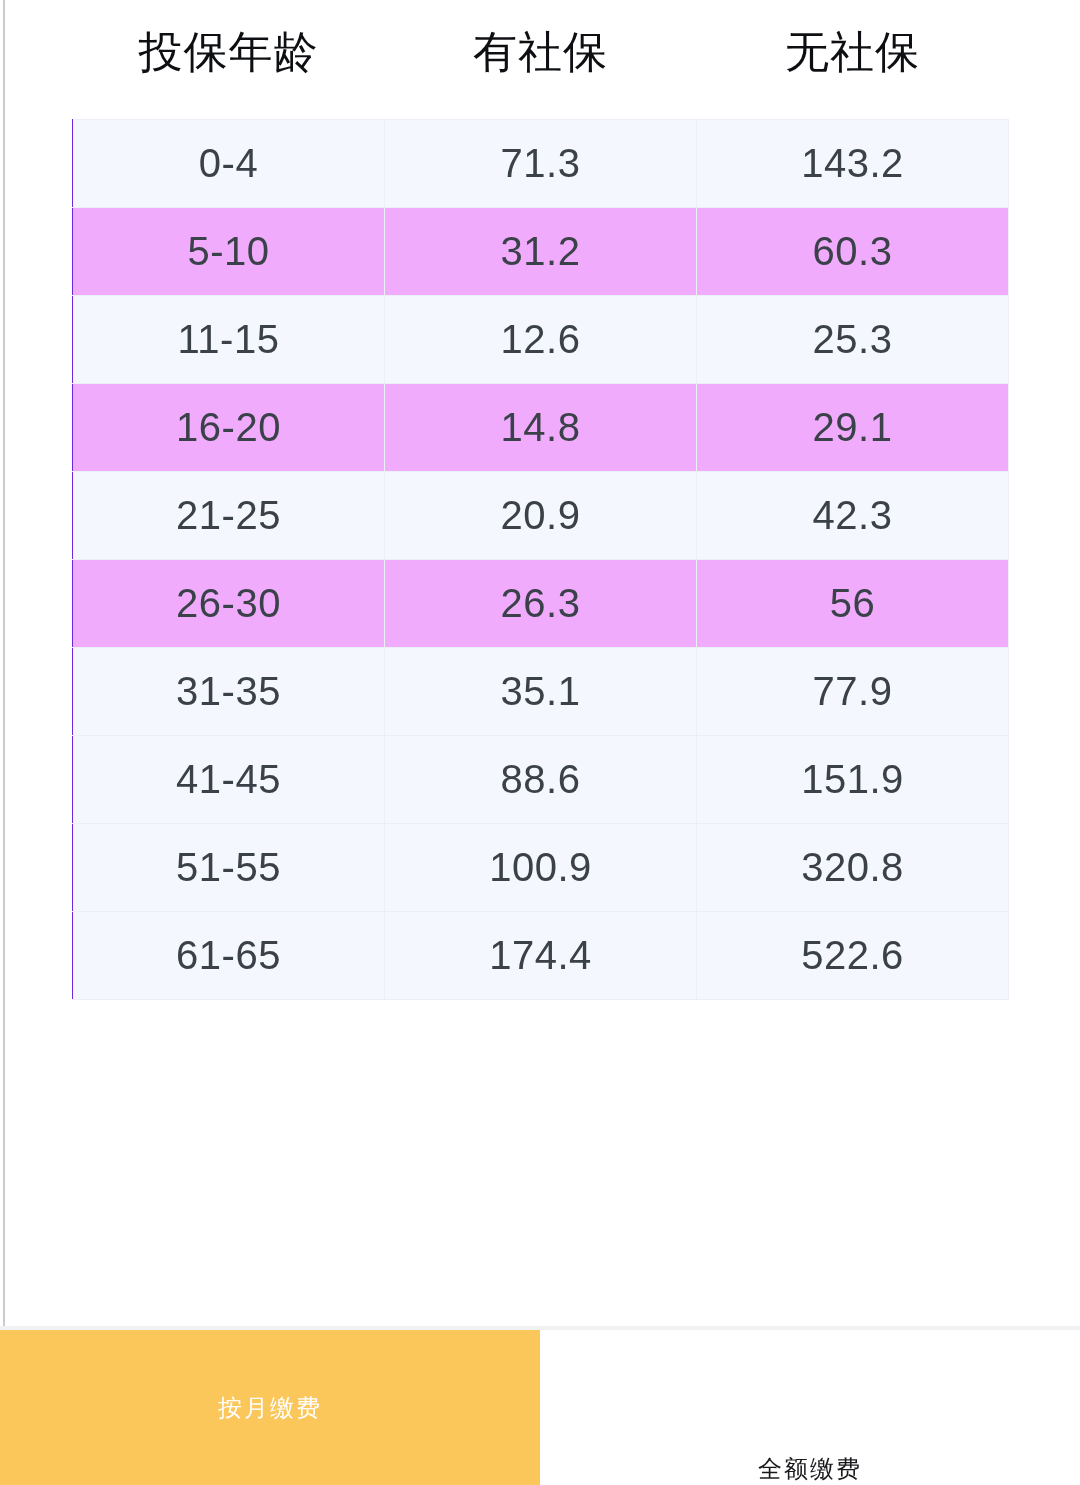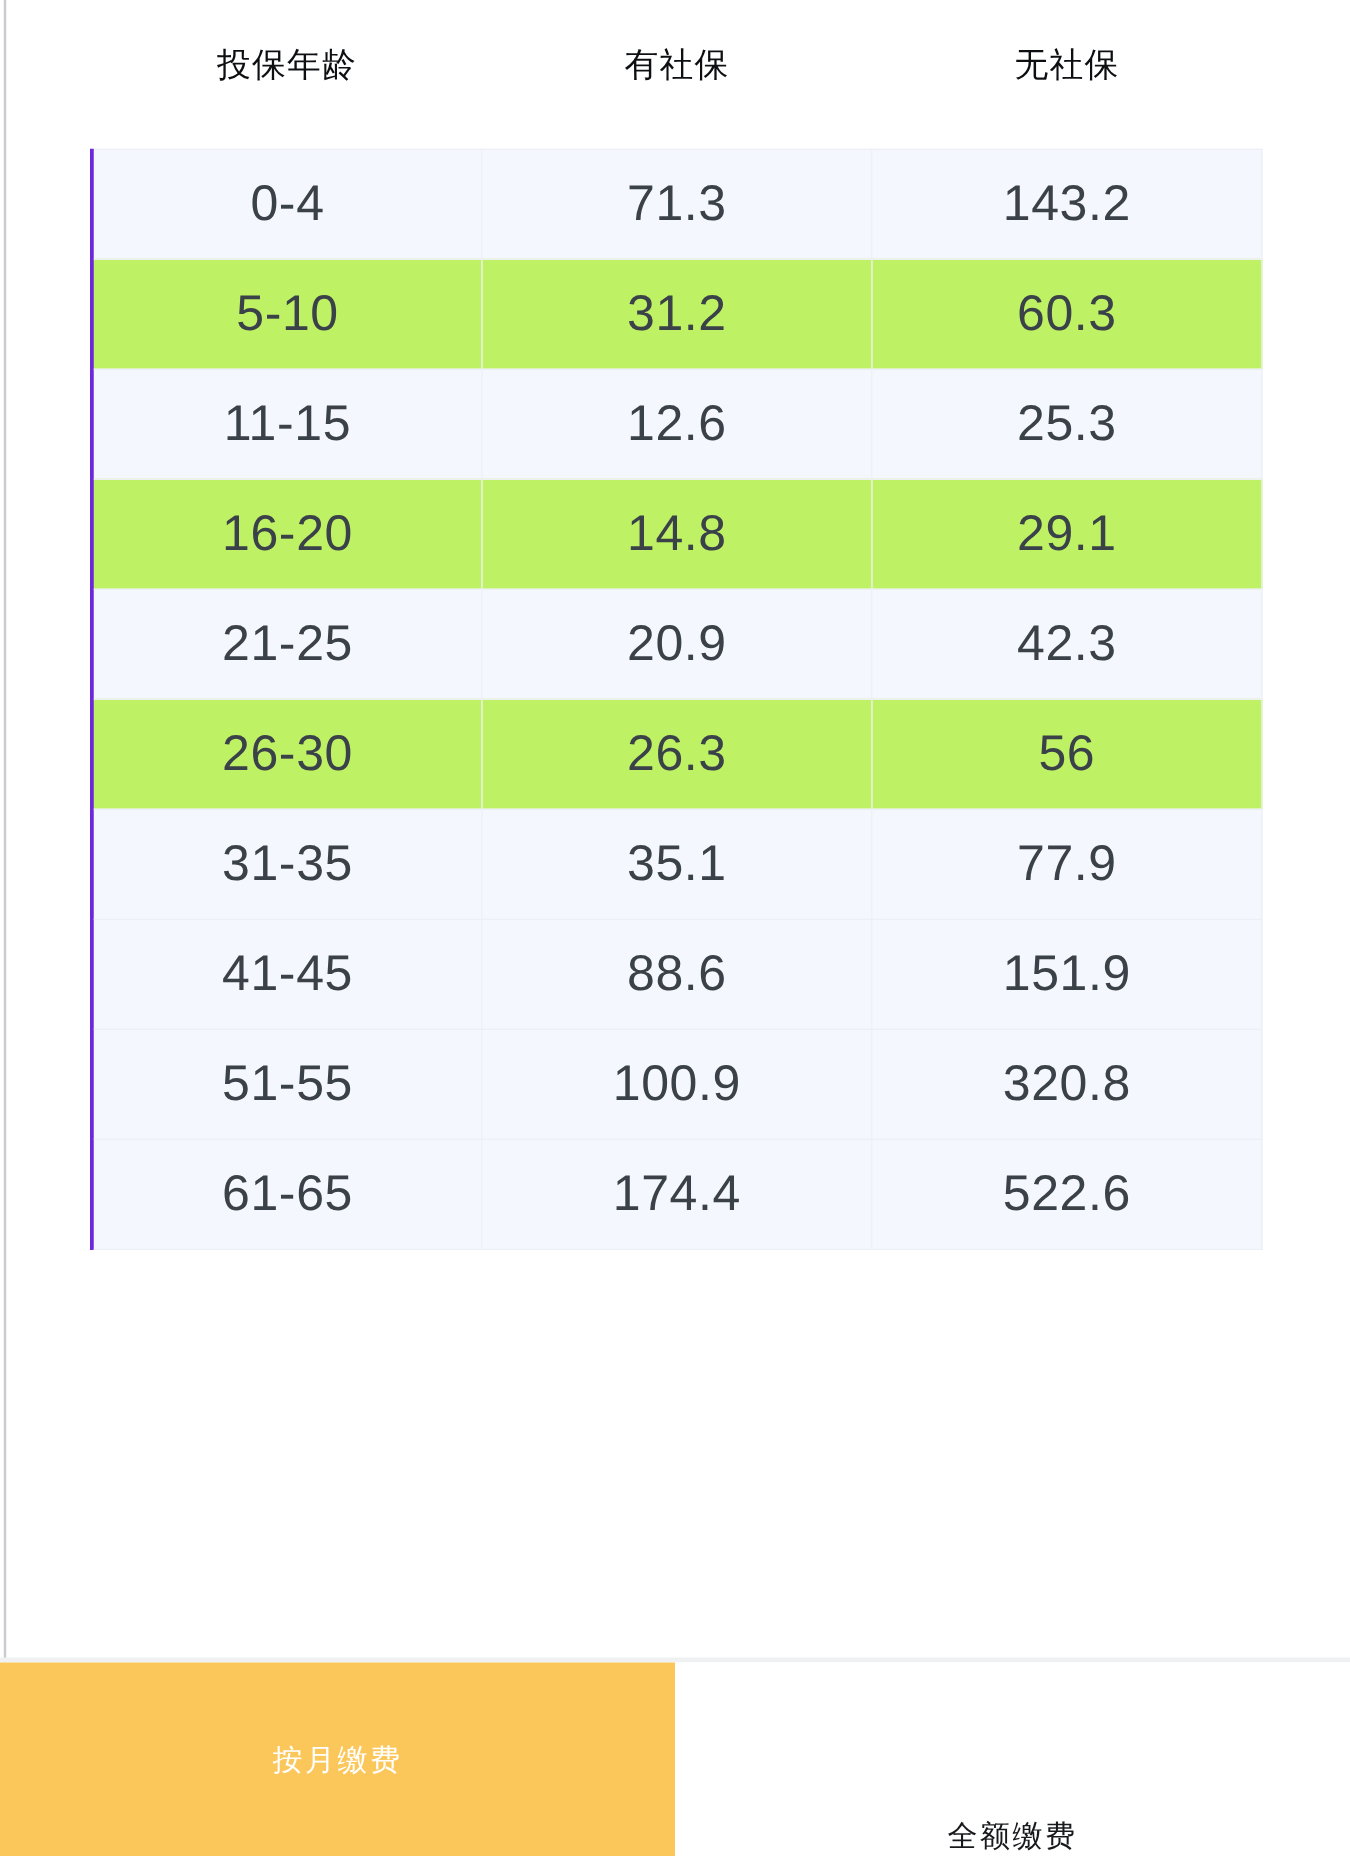--- a/index.html
+++ b/index.html
@@ -42,46 +42,46 @@
     table-layout:fixed;
   }
 
   .rate-table col { width:312px; }
 
   
   .rate-table thead th {
     height:119px;
     vertical-align:middle;
     text-align:center;
-    font-size:27px;
+    font-size:44px;
     font-weight:400;
     color:#0d0f12;
     letter-spacing:1px;
     border:none;
     background:transparent;
     padding:0 0 14px 0;
   }
 
   .rate-table tbody td {
     height:88px;
     vertical-align:middle;
     text-align:center;
     font-size:40px;
     font-weight:400;
     color:#3b4149;
     border-right:1px solid #eceff5;
     border-bottom:1px solid #eceff5;
     letter-spacing:0.5px;
   }
-  .rate-table tbody tr td:first-child { border-left:3px solid #6d28d9; }
+  .rate-table tbody tr td:first-child { border-left:1px solid #6d28d9; }
   .rate-table tbody tr:first-child td { border-top:1px solid #eceff5; }
 
   
   .rate-table tbody tr.tinted td { background:#f4f7fd; }
-  .rate-table tbody tr.plain  td { background:#bef264; }
+  .rate-table tbody tr.plain  td { background:#f0abfc; }
 
   
   .tabbar-divider {
     position:absolute;
     left:0; top:1326px;
     width:1080px; height:4px;
     background:#f0f1f3;
   }
 
   .tabbar {

